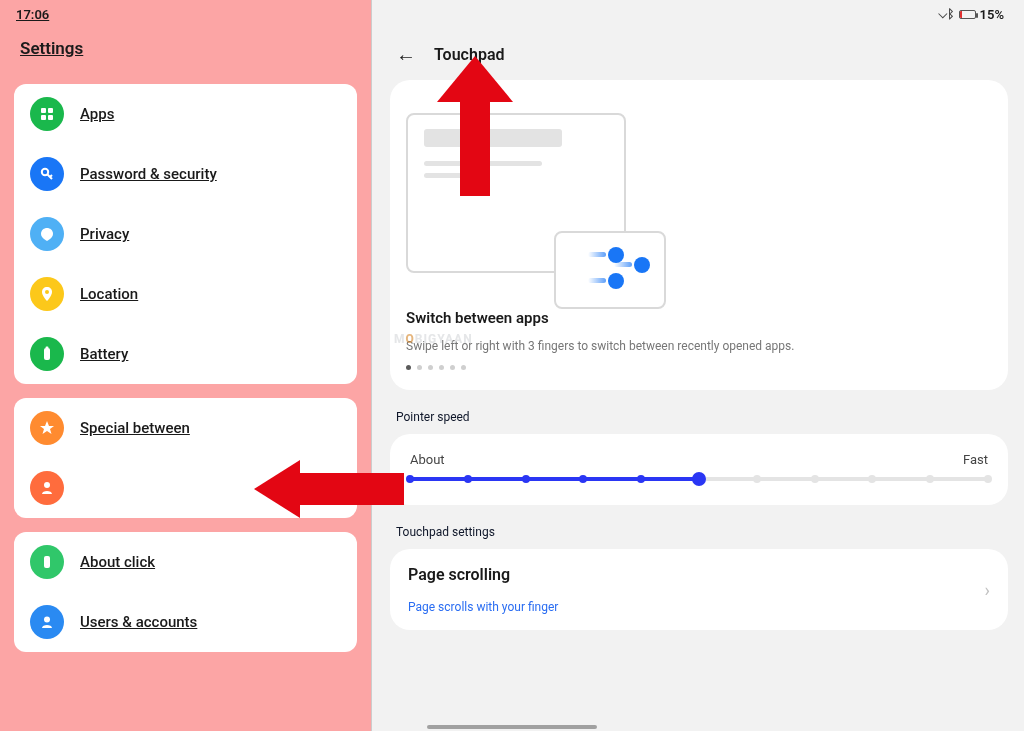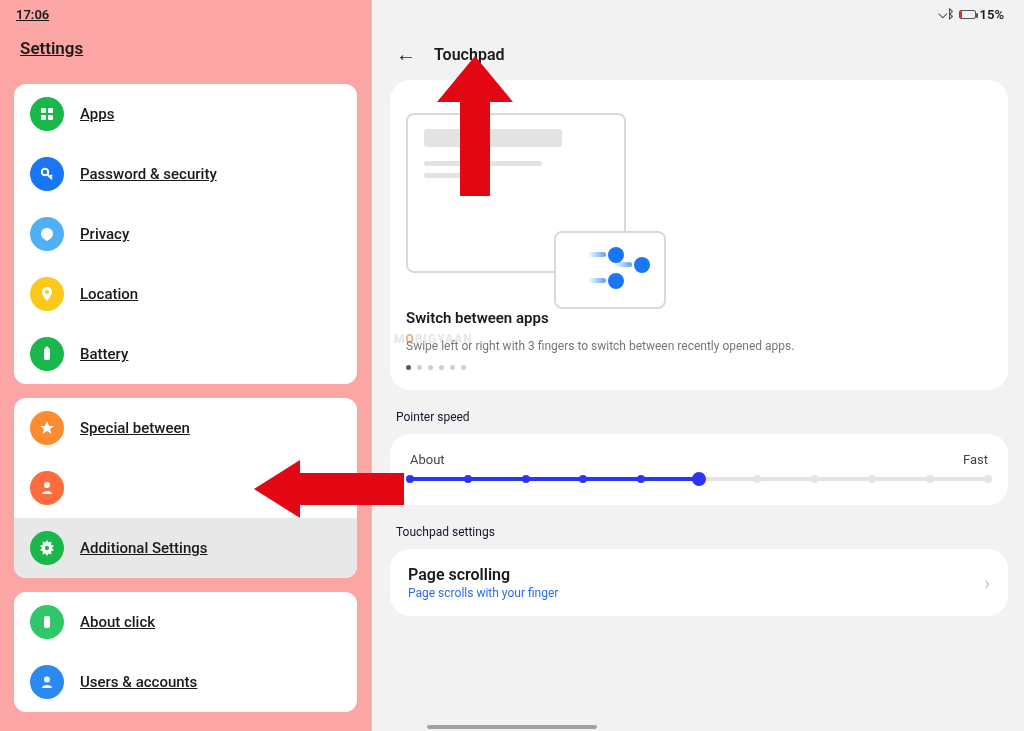--- a/index.html
+++ b/index.html
@@ -142,21 +142,21 @@
   .thumb { position:absolute; top:50%; width:14px; height:14px; margin-top:-7px; background:#2a36f4; border-radius:50%; }
 
   .setting-list { padding: 0; }
   .setting-row {
     display:flex; align-items:center; justify-content:space-between;
     padding: 16px 18px;
   }
   .setting-row + .setting-row { border-top: 1px solid #f0f0f0; }
   .setting-main { display:flex; flex-direction:column; }
   .setting-title { font-size:16px; font-weight:600; }
-  .setting-sub { font-size:12px; color:#2a6df2; margin-top:2px; }
+  .setting-sub { font-size:12px; color:#2a6df2; margin-top:16px; }
   .chev { color:#c2c2c2; font-size:18px; }
 
   .toggle {
     width:46px; height:26px; border-radius:13px; background:#2a36f4;
     position:relative;
   }
   .toggle .knob{
     position:absolute; right:3px; top:3px; width:20px; height:20px; border-radius:50%; background:#fff;
   }
 
@@ -259,30 +259,20 @@
         </span>
         <span class="label">Special between</span>
       </div>
       <div class="menu-item">
         <span class="icon-circle ic-orange2">
           <svg width="16" height="16" viewBox="0 0 16 16" fill="#fff">
               <circle cx="8" cy="5" r="3"></circle>
               <path d="M3 14 C3 10 13 10 13 14 Z"></path>
             </svg>
         </span>
-      </div>
-      <div class="menu-item selected">
-        <span class="icon-circle ic-green">
-          <svg width="18" height="18" viewBox="0 0 18 18" fill="#fff">
-              <circle cx="9" cy="9" r="3" fill="#1ab84c"></circle>
-              <path d="M9 1 L10.5 3.5 13.5 2.5 13 5.5 16 7 13.7 9 16 11 13 12.5 13.5 15.5 10.5 14.5 9 17 7.5 14.5 4.5 15.5 5 12.5 2 11 4.3 9 2 7 5 5.5 4.5 2.5 7.5 3.5 Z"></path>
-              <circle cx="9" cy="9" r="2.2" fill="#1ab84c"></circle>
-            </svg>
-        </span>
-        <span class="label">Additional Settings</span>
       </div>
     </div>
 
     <div class="menu-group">
       <div class="menu-item">
         <span class="icon-circle ic-glight">
           <svg width="16" height="16" viewBox="0 0 16 16">
               <rect x="5" y="2" width="6" height="12" rx="2" fill="#fff"></rect>
             </svg>
         </span>

